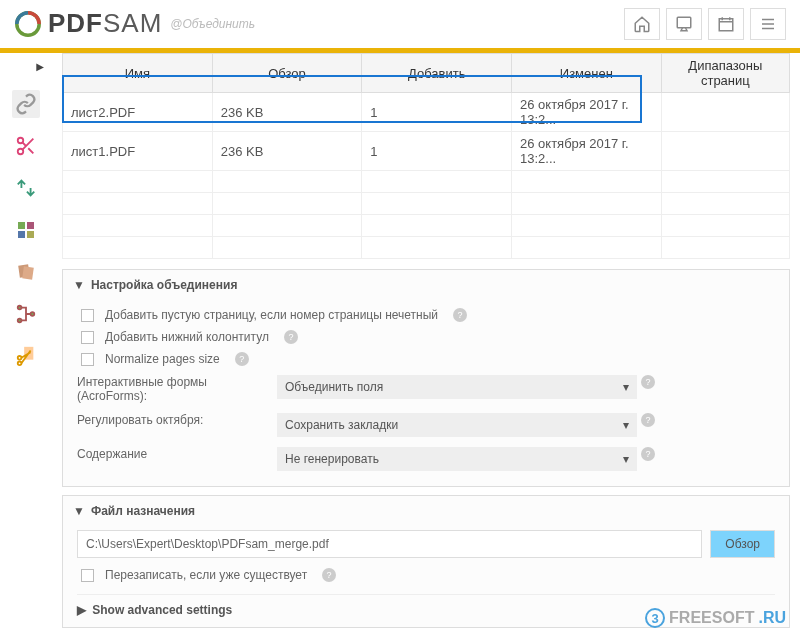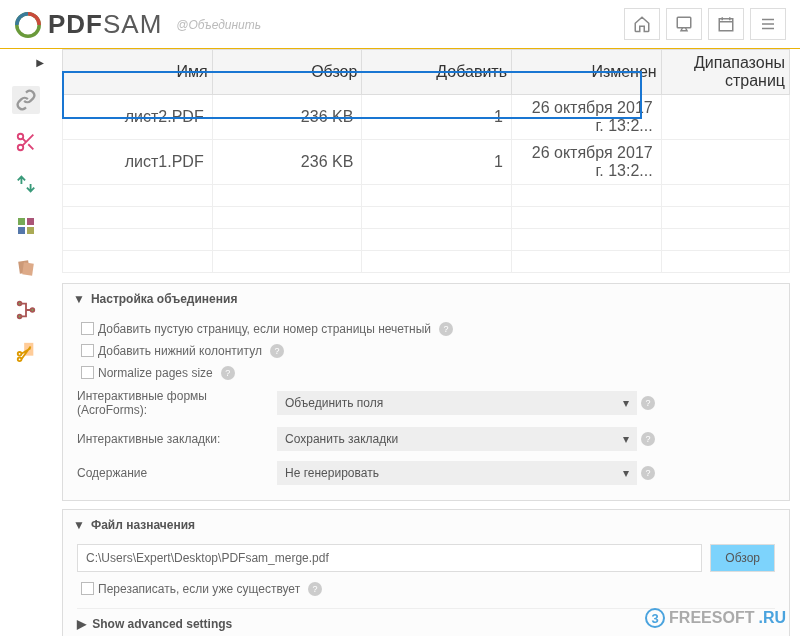--- a/index.html
+++ b/index.html
@@ -1,43 +1,43 @@
 <!DOCTYPE html>
 <html><head>
 <meta charset="utf-8">
 <style>
 * { box-sizing: border-box; margin: 0; padding: 0; }
 body { font-family: Arial, sans-serif; font-size: 12px; color: #333; background: #fff; width: 800px; height: 636px; overflow: hidden; }
 .app { display: flex; flex-direction: column; height: 100%; }
-.header { display: flex; align-items: flex-end; padding: 8px 14px; border-bottom: 1px solid #eab308; }
+.header { display: flex; align-items: flex-start; padding: 8px 14px; border-bottom: 5px solid #eab308; }
 .logo-wrap { display: flex; align-items: center; }
 .logo-svg { width: 28px; height: 28px; margin-right: 6px; }
 .logo-text { font-size: 26px; letter-spacing: 1px; font-weight: 300; color: #5a5a5a; }
 .logo-text b { font-weight: 600; color: #444; }
-.subtitle { font-size: 12px; color: #bbb; font-style: italic; margin-left: 14px; }
+.subtitle { font-size: 12px; color: #bbb; font-style: italic; margin-left: 8px; }
 .header-spacer { flex: 1; }
 .header-btn { width: 36px; height: 32px; border: 1px solid #ddd; background: #fff; margin-left: 6px; display: flex; align-items: center; justify-content: center; cursor: pointer; color: #888; }
 .body { display: flex; flex: 1; overflow: hidden; }
 .sidebar { width: 52px; display: flex; flex-direction: column; align-items: center; padding-top: 8px; gap: 14px; }
 .sb-item { width: 28px; height: 28px; display: flex; align-items: center; justify-content: center; cursor: pointer; }
 .sb-item.active { background: #eee; border-radius: 2px; }
 .sb-expand { font-size: 10px; color: #444; align-self: flex-end; margin-right: 8px; margin-bottom: 4px; }
 .main { flex: 1; padding: 0 10px 10px 10px; overflow-y: auto; }
-.table { width: 100%; border-collapse: collapse; font-size: 16px; text-align: right; }
+.table { width: 100%; border-collapse: collapse; font-size: 13px; }
 .table th { background: #f5f5f5; border: 1px solid #ddd; padding: 4px; font-weight: normal; color: #333; }
 .table td { border: 1px solid #eee; padding: 4px 8px; height: 22px; color: #555; }
 .sel-box { position: absolute; border: 2px solid #1976d2; pointer-events: none; }
 .table-wrap { position: relative; margin-bottom: 10px; }
 .panel { border: 1px solid #ddd; background: #fcfcfc; margin-bottom: 8px; }
 .panel-head { padding: 8px 10px; font-weight: bold; color: #555; cursor: pointer; display: flex; align-items: center; gap: 6px; }
 .panel-body { padding: 4px 14px 10px; }
-.chk-row { display: flex; align-items: flex-start; gap: 4px; padding: 4px 4px; color: #666; }
+.chk-row { display: flex; align-items: center; gap: 11px; padding: 4px 4px; color: #666; }
 .chk { width: 13px; height: 13px; border: 1px solid #bbb; background: #fff; display: inline-block; }
 .help { width: 14px; height: 14px; border-radius: 50%; background: #ccc; display: inline-flex; align-items: center; justify-content: center; font-size: 9px; color: #fff; margin-left: 4px; }
-.form-row { display: flex; align-items: center; padding: 5px 0; color: #666; }
+.form-row { display: flex; align-items: flex-start; padding: 5px 0; color: #666; }
 .form-row .lbl { width: 200px; }
 .select { flex: 1; max-width: 360px; background: #eee; border: none; padding: 5px 8px; display: flex; justify-content: space-between; align-items: center; cursor: pointer; color: #555; }
 .path-row { display: flex; align-items: flex-end; gap: 8px; }
 .path-input { flex: 1; border: 1px solid #ddd; padding: 6px 8px; color: #666; background: #fff; }
 .browse-btn { background: #7dd3fc; border: 1px solid #ddd; padding: 6px 14px; cursor: pointer; color: #555; }
 .sub-panel { border-top: 1px solid #eee; margin-top: 8px; padding-top: 8px; font-weight: bold; color: #555; cursor: pointer; display:flex; align-items:center; gap:6px;}
 .footer { display: flex; align-items: center; padding: 10px 0 0; }
 .run-btn { border: 2px solid #1976d2; background: #f0f0f0; padding: 7px 18px; cursor: pointer; display: flex; align-items: center; gap: 6px; color: #555; font-size: 12px; }
 .watermark { position: absolute; right: 14px; bottom: 8px; font-size: 16px; font-weight: bold; color: #aaa; display:flex; align-items:center; gap:4px;}
 .watermark .num { width:20px; height:20px; border:2px solid #4aa3de; color:#4aa3de; border-radius:50%; display:inline-flex; align-items:center; justify-content:center; font-size:13px;}
@@ -217,21 +217,21 @@
             </div>
           <div class="form-row">
               <span class="lbl">Интерактивные формы (AcroForms):</span>
               <div class="select">
                 <span>Объединить поля</span>
                 <span>▾</span>
               </div>
               <span class="help">?</span>
             </div>
           <div class="form-row">
-              <span class="lbl">Интерактивные закладки:</span>
+              <span class="lbl">Регулировать октября:</span>
               <div class="select">
                 <span>Сохранить закладки</span>
                 <span>▾</span>
               </div>
               <span class="help">?</span>
             </div>
           <div class="form-row">
               <span class="lbl">Содержание</span>
               <div class="select">
                 <span>Не генерировать</span>

